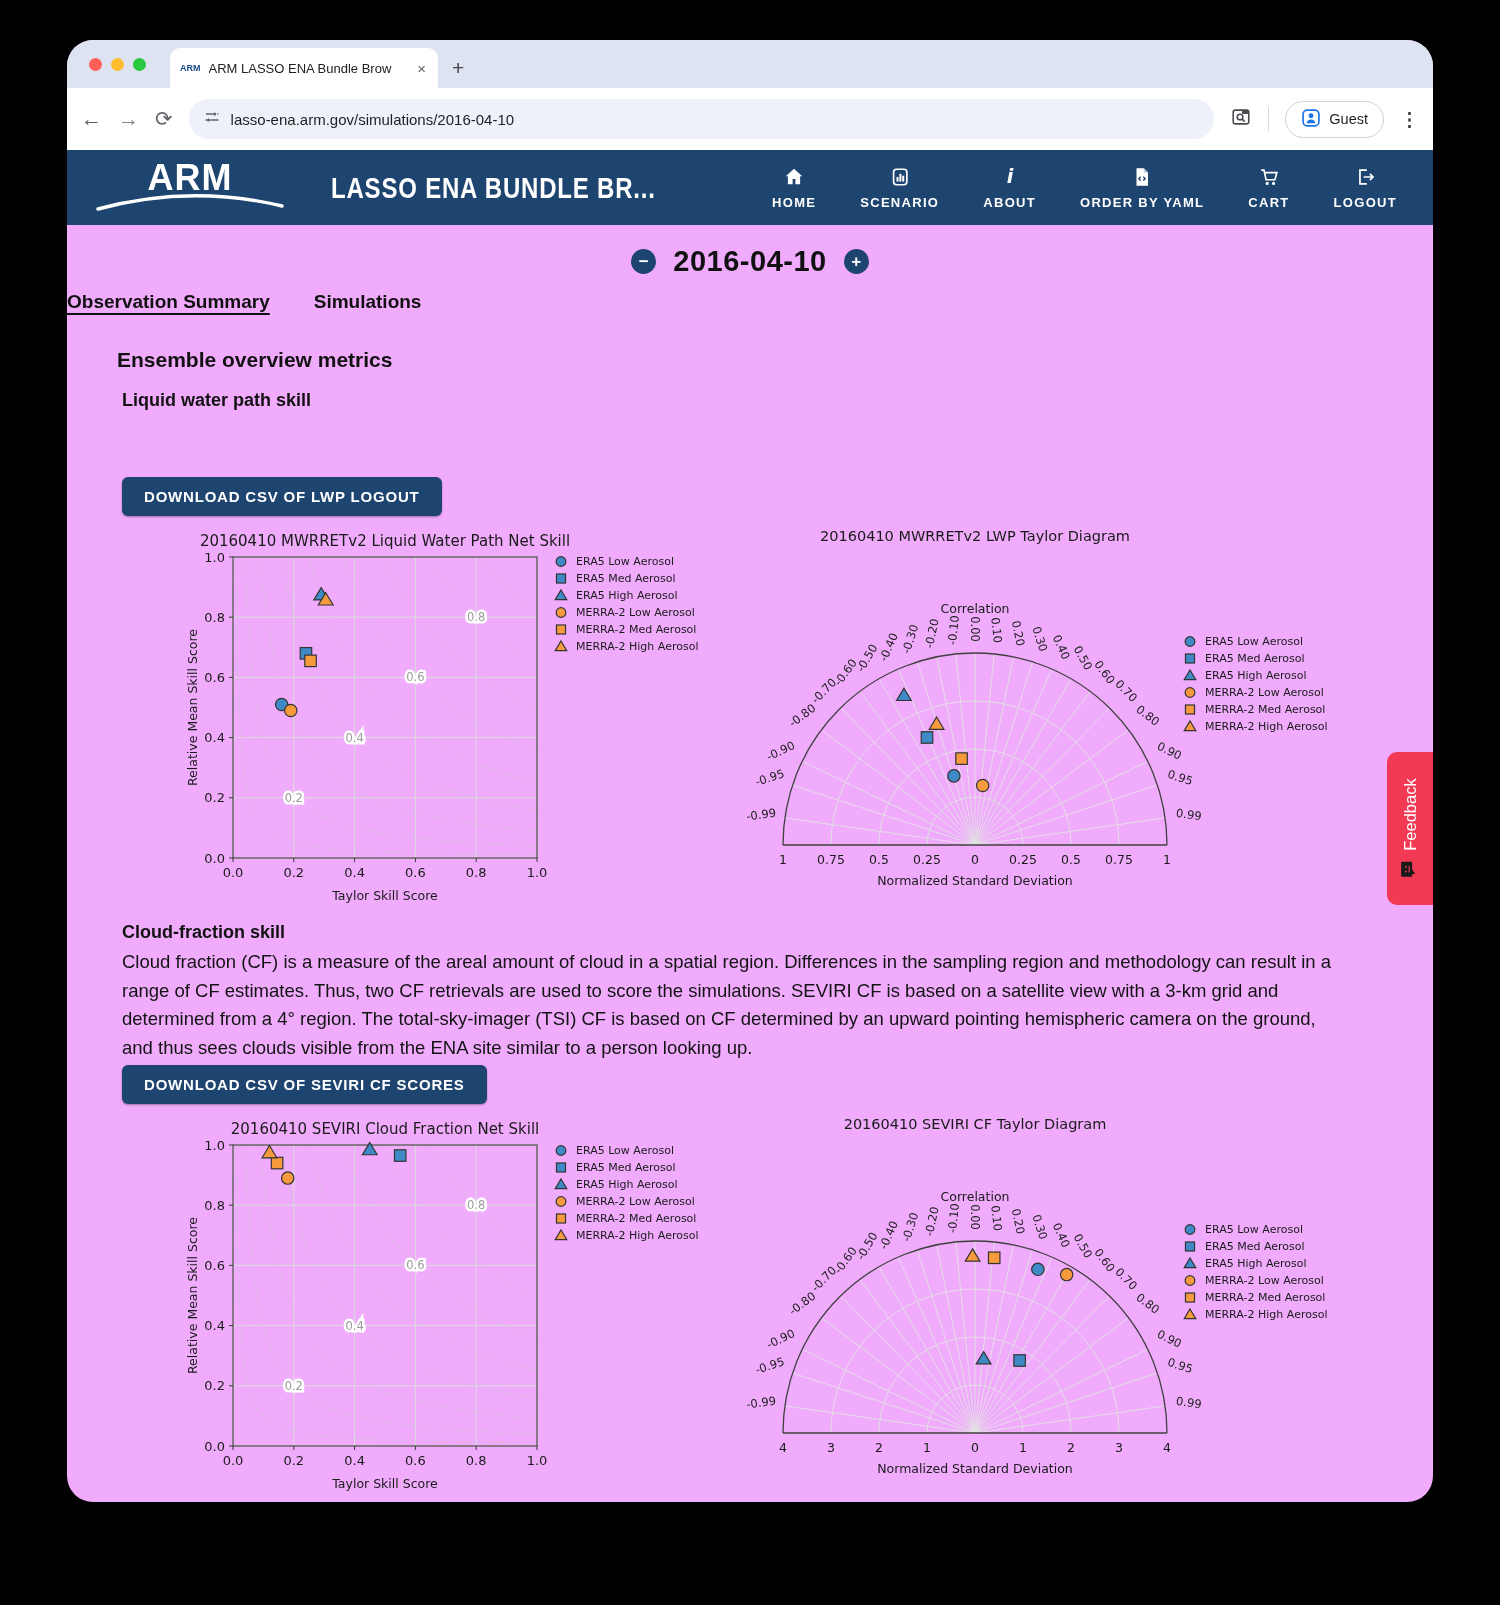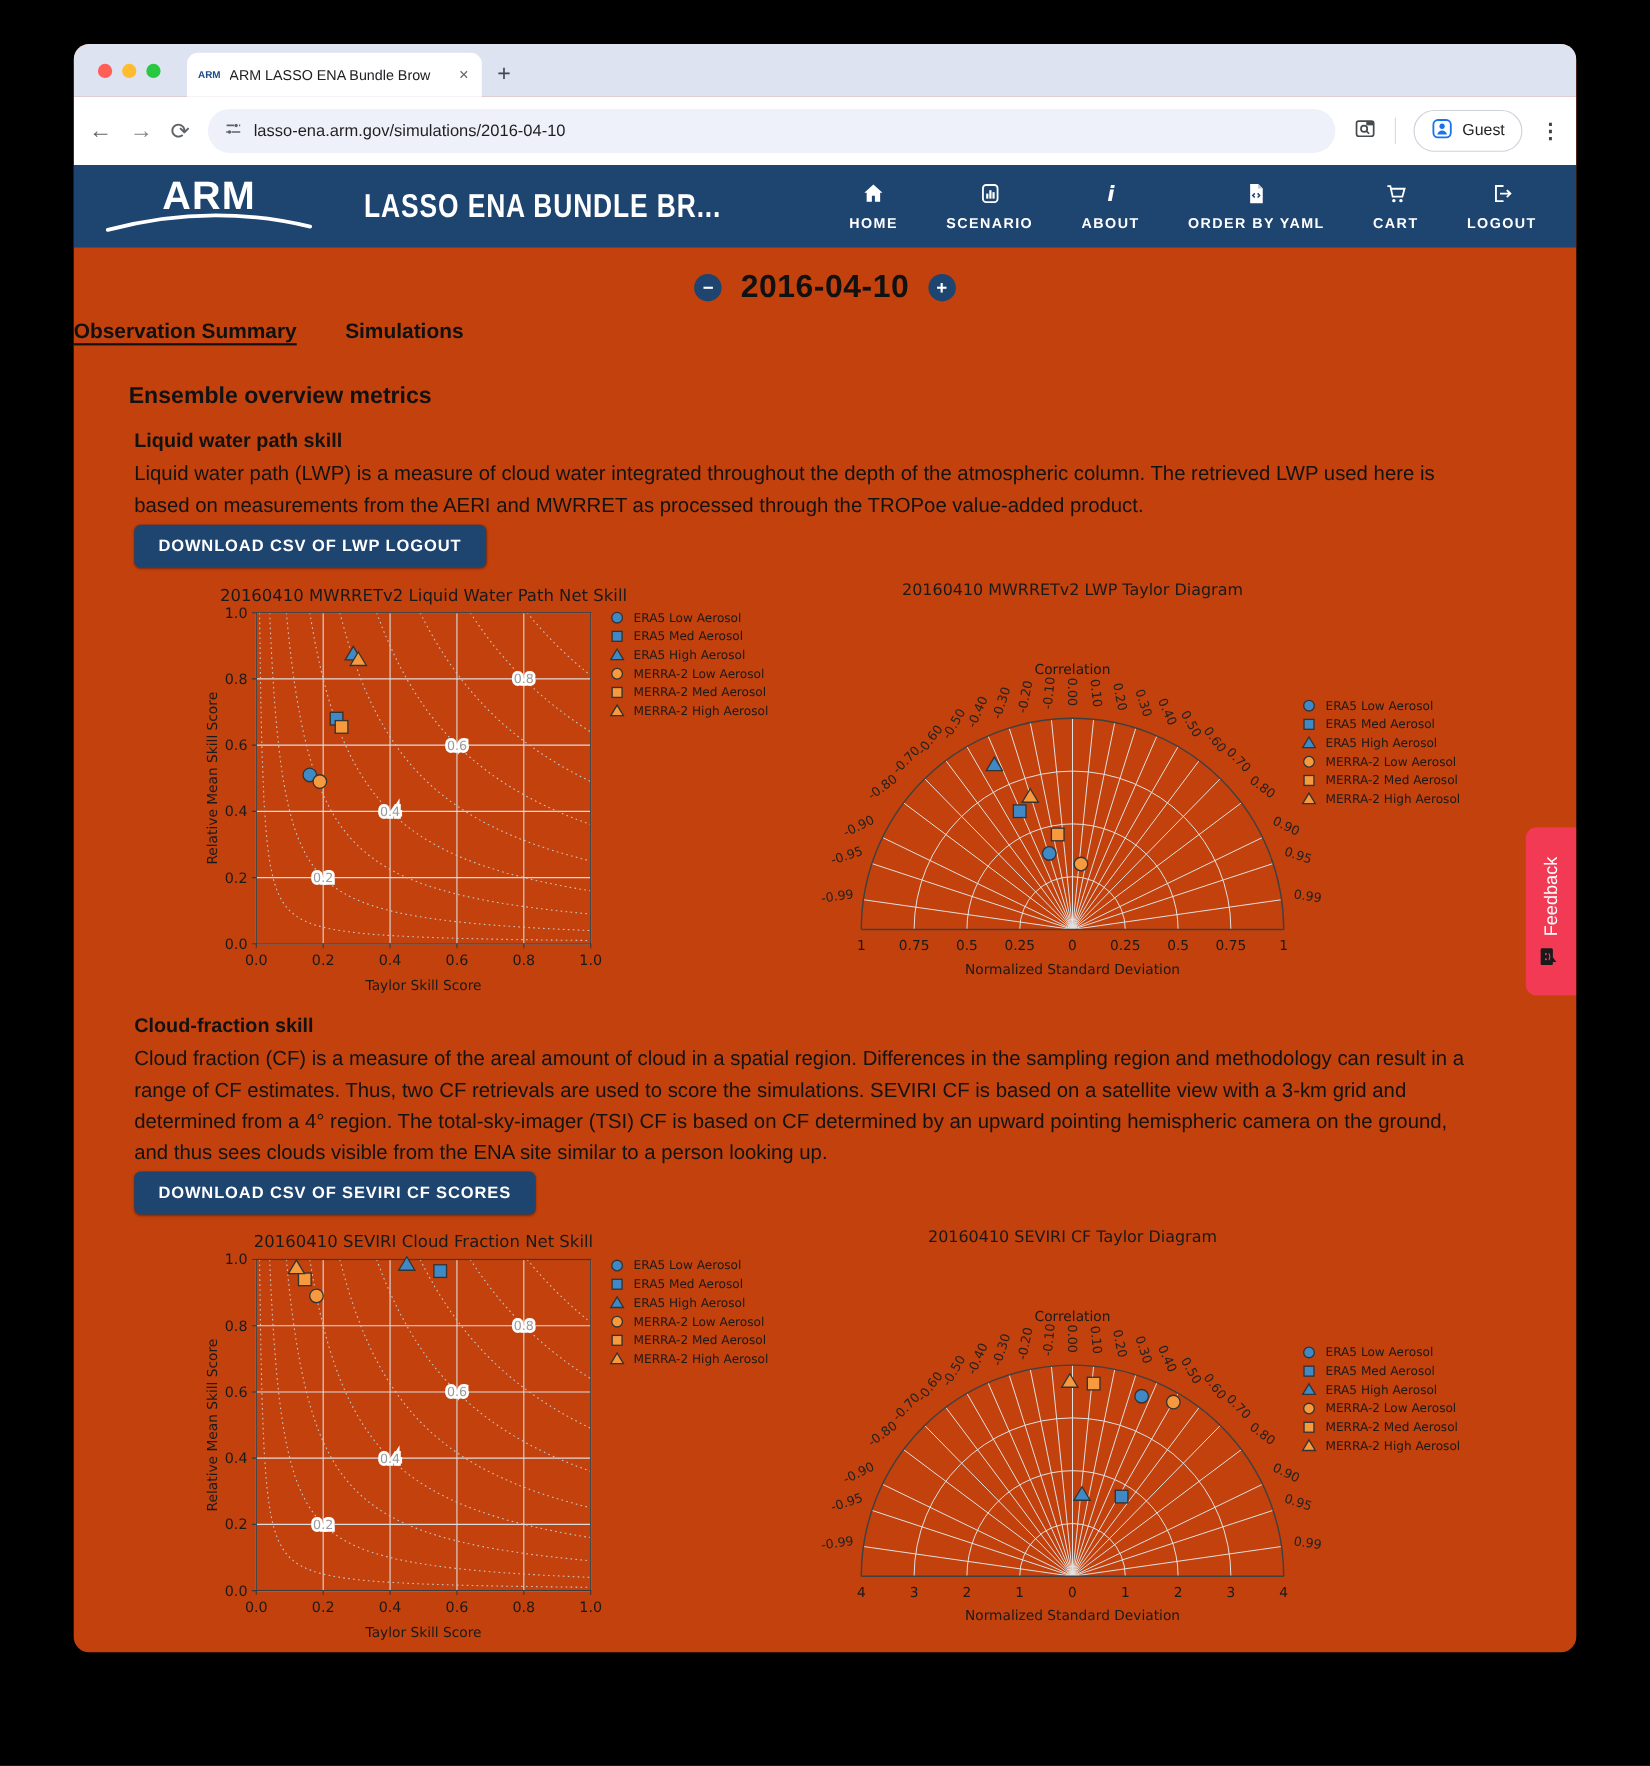--- a/index.html
+++ b/index.html
@@ -1,18 +1,18 @@
 <!DOCTYPE html>
 <html><head>
 <meta charset="utf-8">
 <style>
   html,body{margin:0;padding:0;background:#000;width:1500px;height:1605px;position:relative;
             font-family:"Liberation Sans",sans-serif;-webkit-font-smoothing:antialiased;}
-  .window{position:absolute;left:67px;top:40px;width:1366px;height:1462px;background:#c2410c;
-          border-radius:14px;overflow:hidden;}
+  .window{position:absolute;left:67px;top:40px;width:1366px;height:1462px;background:#f0abfc;
+          border-radius:26px;overflow:hidden;}
   
   .tabstrip{position:absolute;left:0;top:0;width:100%;height:48px;background:#dee3f2;display:flex;align-items:flex-end;}
   .lights{position:absolute;left:22px;top:18px;display:flex;gap:9px;}
   .light{width:13px;height:13px;border-radius:50%;}
   .l-red{background:#ff5f57}.l-yellow{background:#febc2e}.l-green{background:#28c840}
   .tab{margin-left:103px;width:268px;height:40px;background:#fff;border-radius:10px 10px 0 0;
        display:flex;align-items:center;padding:0 10px;gap:8px;box-sizing:border-box;}
   .favicon{font-size:9px;font-weight:bold;color:#1b4b8a;letter-spacing:0;}
   .tabtitle{font-size:13px;color:#202124;white-space:nowrap;overflow:hidden;flex:1;}
   .tabclose{font-size:15px;color:#5f6368;padding:0 2px;}
@@ -172,21 +172,20 @@
     <div class="datebtn">+</div>
   </div>
 
   <div class="tabsrow" id="pagetabs">
       <span class="pagetab link">Observation Summary</span>
       <span class="pagetab">Simulations</span>
     </div>
 
   <div class="h1">Ensemble overview metrics</div>
   <div class="h2" style="top:350px">Liquid water path skill</div>
-  <div class="para" style="top:376px">Liquid water path (LWP) is a measure of cloud water integrated throughout the depth of the atmospheric column. The retrieved LWP used here is based on measurements from the AERI and MWRRET as processed through the TROPoe value-added product.</div>
   <div class="dlbtn" style="top:437px">DOWNLOAD CSV OF LWP LOGOUT</div>
 
   <div class="h2" style="top:882px">Cloud-fraction skill</div>
   <div class="para" style="top:908px">Cloud fraction (CF) is a measure of the areal amount of cloud in a spatial region. Differences in the sampling region and methodology can result in a range of CF estimates. Thus, two CF retrievals are used to score the simulations. SEVIRI CF is based on a satellite view with a 3-km grid and determined from a 4° region. The total-sky-imager (TSI) CF is based on CF determined by an upward pointing hemispheric camera on the ground, and thus sees clouds visible from the ENA site similar to a person looking up.</div>
   <div class="dlbtn" style="top:1025px">DOWNLOAD CSV OF SEVIRI CF SCORES</div>
 
   <div class="chart" style="left:118px;top:490px" id="chart0"><svg width="430" height="395" viewBox="0 0 430 395">
         <line x1="48" y1="27" x2="48" y2="328" stroke="#dcdcdc" stroke-width="1"></line>
         <line x1="48" y1="328" x2="352" y2="328" stroke="#dcdcdc" stroke-width="1"></line>
         <line x1="108.80000000000001" y1="27" x2="108.80000000000001" y2="328" stroke="#dcdcdc" stroke-width="1"></line>

